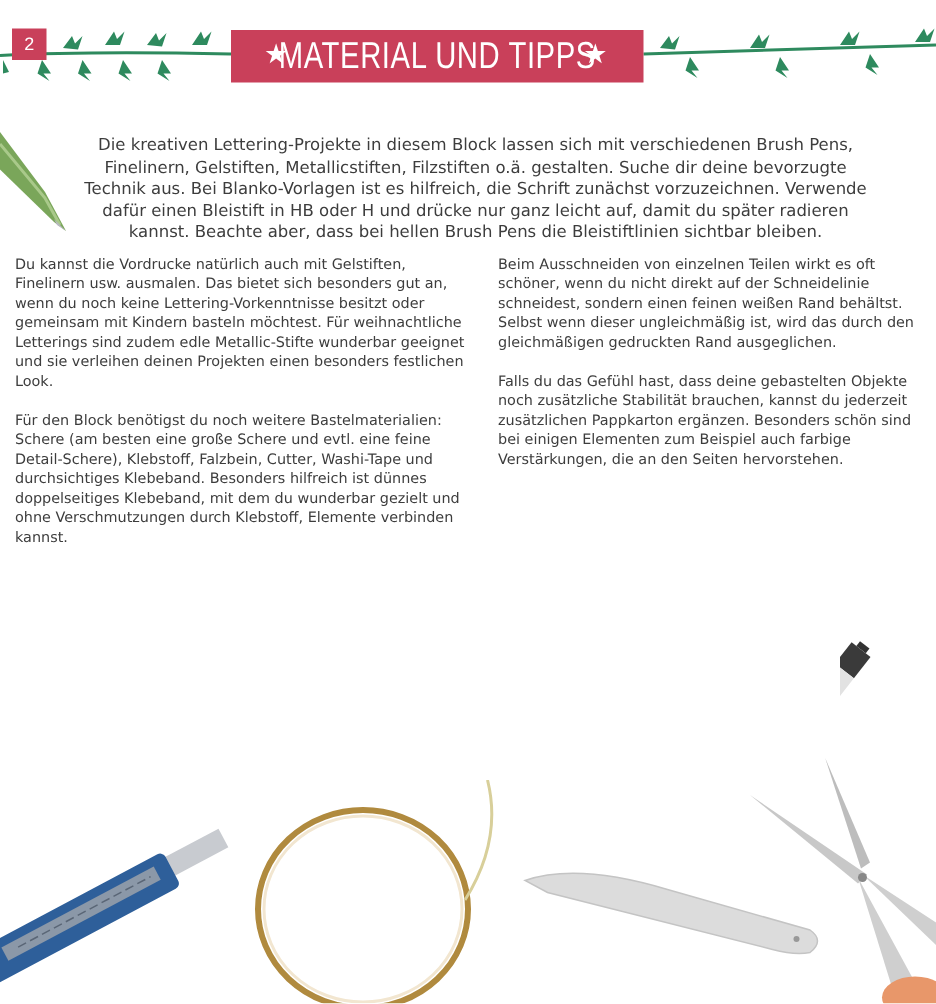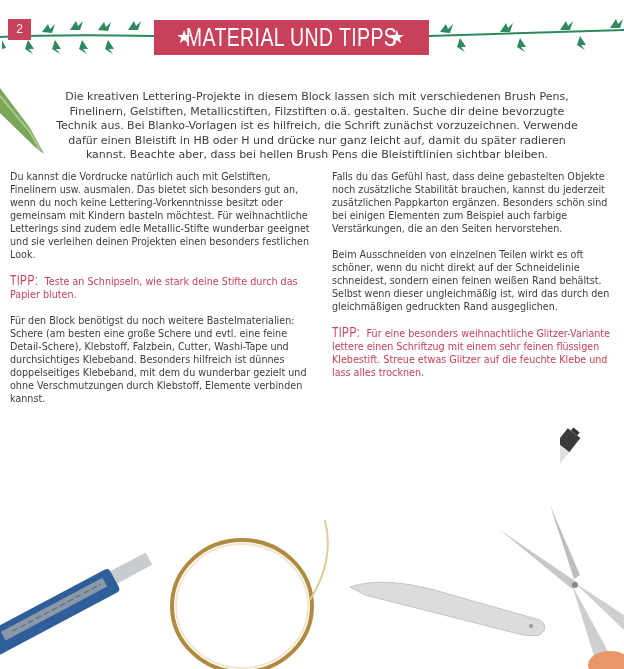--- a/index.html
+++ b/index.html
@@ -89,34 +89,26 @@
 <svg class="deco" style="left:0;top:88px" width="50" height="75">
   <path d="M0 0 L30 40 L44 66 L36 60 L0 25 Z" fill="#7aa65a"></path>
   <path d="M0 8 L30 44 L40 62" stroke="#a9c98a" stroke-width="2" fill="none"></path>
   <path d="M36 58 L44 66 L38 62 Z" fill="#b8b8c0"></path>
 </svg>
 
 <div class="intro">Die kreativen Lettering-Projekte in diesem Block lassen sich mit verschiedenen Brush Pens, Finelinern, Gelstiften, Metallicstiften, Filzstiften o.ä. gestalten. Suche dir deine bevorzugte Technik aus. Bei Blanko-Vorlagen ist es hilfreich, die Schrift zunächst vorzuzeichnen. Verwende dafür einen Bleistift in HB oder H und drücke nur ganz leicht auf, damit du später radieren kannst. Beachte aber, dass bei hellen Brush Pens die Bleistiftlinien sichtbar bleiben.</div>
 
 <div class="col left">
   <p>Du kannst die Vordrucke natürlich auch mit Gelstiften, Finelinern usw. ausmalen. Das bietet sich besonders gut an, wenn du noch keine Lettering-Vorkenntnisse besitzt oder gemeinsam mit Kindern basteln möch­test. Für weihnachtliche Letterings sind zudem edle Metallic-Stifte wunderbar geeignet und sie verleihen deinen Projekten einen besonders festlichen Look.</p>
-  <div class="tip">
-    <span class="tip-label">TIPP:</span>
-    <span>Teste an Schnipseln, wie stark deine Stifte durch das Papier bluten.</span>
-  </div>
   <p style="margin-bottom:0">Für den Block benötigst du noch weitere Bastelmate­rialien: Schere (am besten eine große Schere und evtl. eine feine Detail-Schere), Klebstoff, Falzbein, Cutter, Washi-Tape und durchsichtiges Klebeband. Besonders hilfreich ist dünnes doppelseitiges Klebeband, mit dem du wunderbar gezielt und ohne Verschmutzun­gen durch Klebstoff, Elemente verbinden kannst.</p>
 </div>
 
 <div class="col right">
+  <p>Beim Ausschneiden von einzelnen Teilen wirkt es oft schöner, wenn du nicht direkt auf der Schneide­linie schneidest, sondern einen feinen weißen Rand behältst. Selbst wenn dieser ungleichmäßig ist, wird das durch den gleichmäßigen gedruckten Rand ausgeglichen.</p>
   <p>Falls du das Gefühl hast, dass deine gebastelten Objekte noch zusätzliche Stabilität brauchen, kannst du jederzeit zusätzlichen Pappkarton ergänzen. Be­sonders schön sind bei einigen Elementen zum Bei­spiel auch farbige Verstärkungen, die an den Seiten hervorstehen.</p>
-  <p>Beim Ausschneiden von einzelnen Teilen wirkt es oft schöner, wenn du nicht direkt auf der Schneide­linie schneidest, sondern einen feinen weißen Rand behältst. Selbst wenn dieser ungleichmäßig ist, wird das durch den gleichmäßigen gedruckten Rand ausgeglichen.</p>
-  <div class="tip">
-    <span class="tip-label">TIPP:</span>
-    <span>Für eine besonders weihnachtliche Glitzer-Variante lettere einen Schriftzug mit einem sehr feinen flüssigen Klebestift. Streue etwas Glitzer auf die feuchte Klebe und lass alles trocknen.</span>
-  </div>
 </div>
 
 <svg class="deco" style="left:0;top:550px" width="170" height="119">
   <g transform="rotate(-28 80 60)">
     <rect x="120" y="40" width="45" height="14" fill="#c8cbd0"></rect>
     <rect x="-20" y="36" width="145" height="26" rx="4" fill="#2e5f9a"></rect>
     <rect x="0" y="42" width="115" height="10" fill="#8b98a8"></rect>
     <path d="M10 47 h100" stroke="#5a6676" stroke-width="1" stroke-dasharray="6 3"></path>
   </g>
 </svg>

